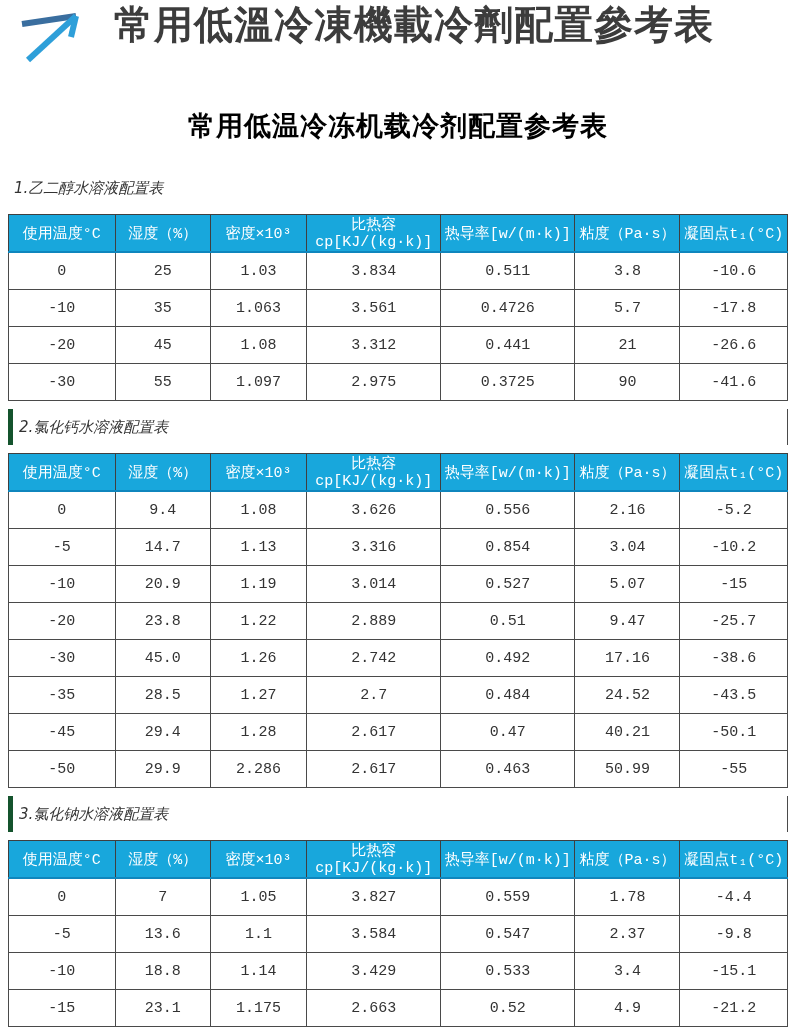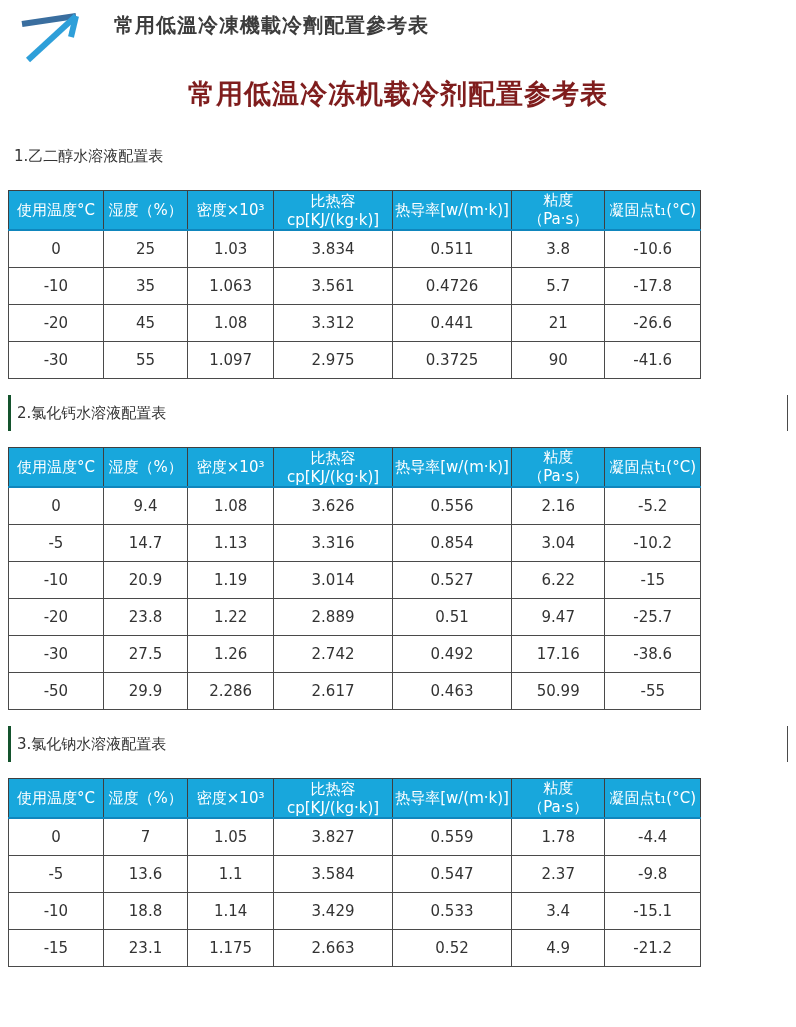--- a/index.html
+++ b/index.html
@@ -7,35 +7,35 @@
     width:796px;height:1027px;
     font-family:"DejaVu Sans","Liberation Sans",sans-serif;
     color:#3d3d3d;
     position:relative;
     overflow:hidden;
   }
   
   .brand{display:flex;align-items:flex-start;padding:6px 0 0 8px;}
   .brand-logo{width:92px;height:58px;flex:0 0 auto;}
   .brand-text{margin-left:14px;}
-  .brand-title{font-size:20px;font-weight:bold;color:#3c3c3c;letter-spacing:1px;line-height:34px;margin-top:2px;}
+  .brand-title{font-size:39px;font-weight:bold;color:#3c3c3c;letter-spacing:1px;line-height:34px;margin-top:2px;}
   .brand-subtitle{font-size:15.5px;color:#3c3c3c;margin-top:2px;letter-spacing:0.2px;}
   
-  .main-title{text-align:center;font-size:27px;font-weight:600;color:#7f1d1d;margin-top:12px;letter-spacing:1px;}
+  .main-title{text-align:center;font-size:27px;font-weight:600;color:#000000;margin-top:44px;letter-spacing:1px;}
   
   .section-label{
     margin:0 8px;height:36px;display:flex;align-items:center;
-    font-size:15px;color:#333;padding-left:6px;box-sizing:border-box;
+    font-size:15px;color:#333;padding-left:6px;box-sizing:border-box;font-style:italic;
   }
   .section-label.first{margin-top:26px;border:none;}
-  .section-label.boxed{border-left:3px solid #14532d;border-right:1px solid #4a4a4a;}
+  .section-label.boxed{border-left:5px solid #14532d;border-right:1px solid #4a4a4a;}
   
   table.data{
-    width:693px;margin:16px 8px;border-collapse:collapse;table-layout:fixed;
-    font-size:15px;color:#333;
+    width:780px;margin:8px 8px;border-collapse:collapse;table-layout:fixed;
+    font-size:15px;color:#333;font-family:Liberation Mono, monospace;
   }
   table.data th{
     background:#18a7dc;color:#ffffff;font-weight:normal;
     height:36px;border:1px solid #3f3f3f;border-bottom:2px solid #0f86bd;
     font-size:15px;padding:0 2px;
   }
   table.data td{
     height:36px;text-align:center;border:1px solid #4a4a4a;background:#ffffff;
     padding:0 2px;
   }
@@ -162,40 +162,58 @@
         <td>0.854</td>
         <td>3.04</td>
         <td>-10.2</td>
       </tr>
       <tr>
         <td>-10</td>
         <td>20.9</td>
         <td>1.19</td>
         <td>3.014</td>
         <td>0.527</td>
-        <td>6.22</td>
+        <td>5.07</td>
         <td>-15</td>
       </tr>
       <tr>
         <td>-20</td>
         <td>23.8</td>
         <td>1.22</td>
         <td>2.889</td>
         <td>0.51</td>
         <td>9.47</td>
         <td>-25.7</td>
       </tr>
       <tr>
         <td>-30</td>
-        <td>27.5</td>
+        <td>45.0</td>
         <td>1.26</td>
         <td>2.742</td>
         <td>0.492</td>
         <td>17.16</td>
         <td>-38.6</td>
+      </tr>
+      <tr>
+        <td>-35</td>
+        <td>28.5</td>
+        <td>1.27</td>
+        <td>2.7</td>
+        <td>0.484</td>
+        <td>24.52</td>
+        <td>-43.5</td>
+      </tr>
+      <tr>
+        <td>-45</td>
+        <td>29.4</td>
+        <td>1.28</td>
+        <td>2.617</td>
+        <td>0.47</td>
+        <td>40.21</td>
+        <td>-50.1</td>
       </tr>
       <tr>
         <td>-50</td>
         <td>29.9</td>
         <td>2.286</td>
         <td>2.617</td>
         <td>0.463</td>
         <td>50.99</td>
         <td>-55</td>
       </tr>

